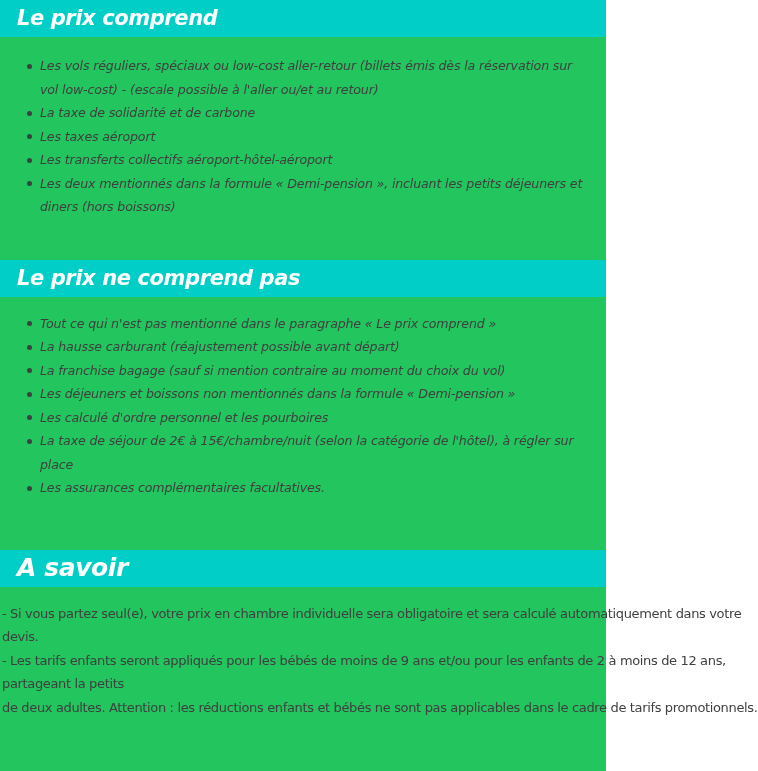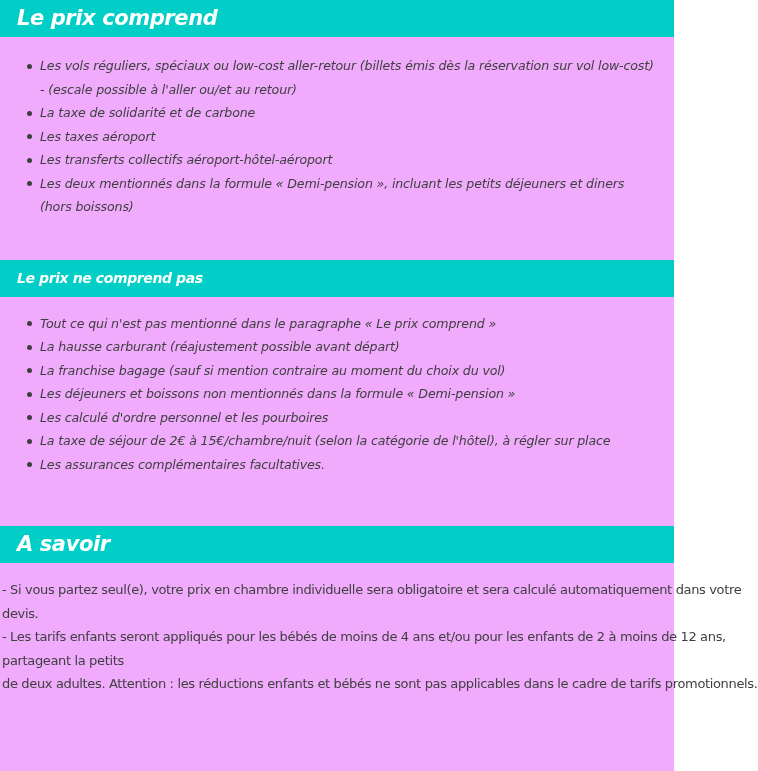--- a/index.html
+++ b/index.html
@@ -8,46 +8,46 @@
   }
   body {
     width: 758px;
     height: 771px;
     background: #ffffff;
     font-family: "Liberation Sans", sans-serif;
     color: #3a3a3a;
     overflow: hidden;
   }
   .page {
-    width: 674px;
+    width: 606px;
     height: 771px;
     position: relative;
-    background: #f0abfc;
+    background: #22c55e;
   }
 
   
   .section-header {
     background: #01cfc7;
     color: #ffffff;
     font-family: "DejaVu Sans", sans-serif;
     font-style: italic;
     font-weight: bold;
     font-size: 21px;
     letter-spacing: -0.4px;
     padding: 5px 0 6px 17px;
     line-height: 26px;
     box-sizing: border-box;
     height: 37px;
     white-space: nowrap;
   }
   .section-header.second {
-    font-size: 14px;
+    font-size: 21px;
   }
   .section-header.third {
-    font-size: 21px;
+    font-size: 25px;
   }
 
   
   .bullet-list {
     list-style: none;
     margin: 0;
     padding: 0;
   }
   .bullet-item {
     position: relative;
@@ -126,18 +126,18 @@
 
   <div class="gap-after-2"></div>
 
   <div class="section-header third">
     <span>A savoir</span>
   </div>
 
   <div class="note-block">
     <div class="note-line">- Si vous partez seul(e), votre prix en chambre individuelle sera obligatoire et sera calculé automatiquement dans votre</div>
     <div class="note-line">devis.</div>
-    <div class="note-line">- Les tarifs enfants seront appliqués pour les bébés de moins de 4 ans et/ou pour les enfants de 2 à moins de 12 ans,</div>
+    <div class="note-line">- Les tarifs enfants seront appliqués pour les bébés de moins de 9 ans et/ou pour les enfants de 2 à moins de 12 ans,</div>
     <div class="note-line">partageant la petits</div>
     <div class="note-line">de deux adultes. Attention : les réductions enfants et bébés ne sont pas applicables dans le cadre de tarifs promotionnels.</div>
   </div>
 
 </div>
 
 </body></html>

